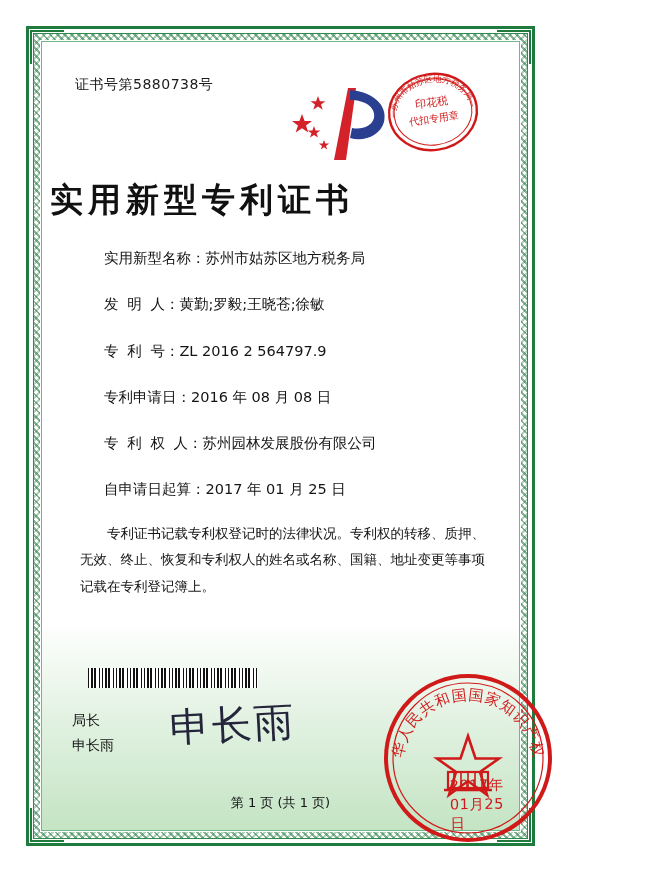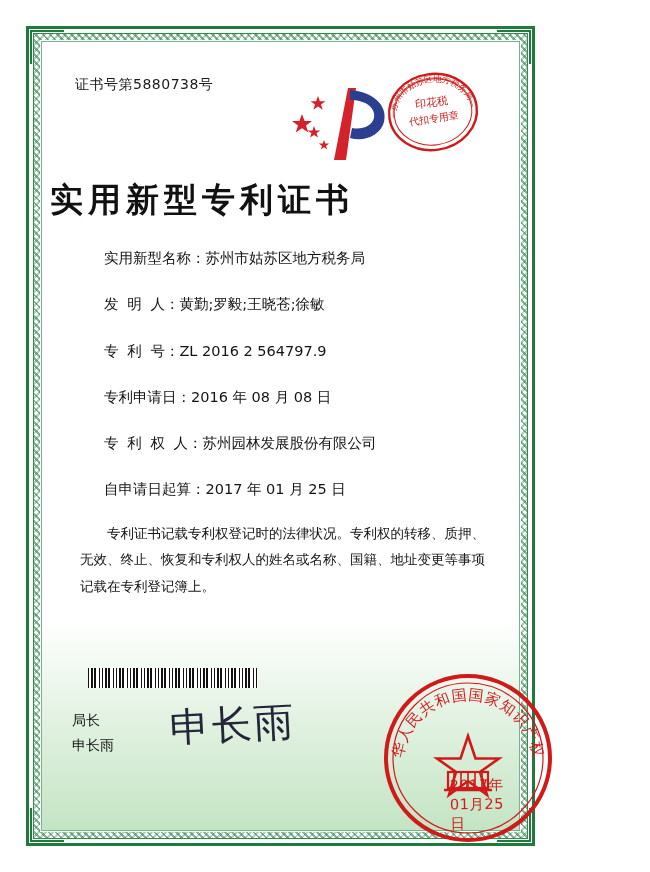--- a/index.html
+++ b/index.html
@@ -352,15 +352,16 @@
           <line x1="0" y1="6" x2="0" y2="22" stroke="#d01a1a" stroke-width="1.6"></line>
           <line x1="7" y1="6" x2="7" y2="22" stroke="#d01a1a" stroke-width="1.6"></line>
           <line x1="14" y1="6" x2="14" y2="22" stroke="#d01a1a" stroke-width="1.6"></line>
           <line x1="-24" y1="24" x2="24" y2="24" stroke="#d01a1a" stroke-width="2.4"></line>
         </g>
       </svg>
     </div>
 
     <div class="seal-date">2017年01月25日</div>
 
+    <div class="page-footer">第 1 页 (共 1 页)</div>
 
   </div>
 </div>
 
 </body></html>

